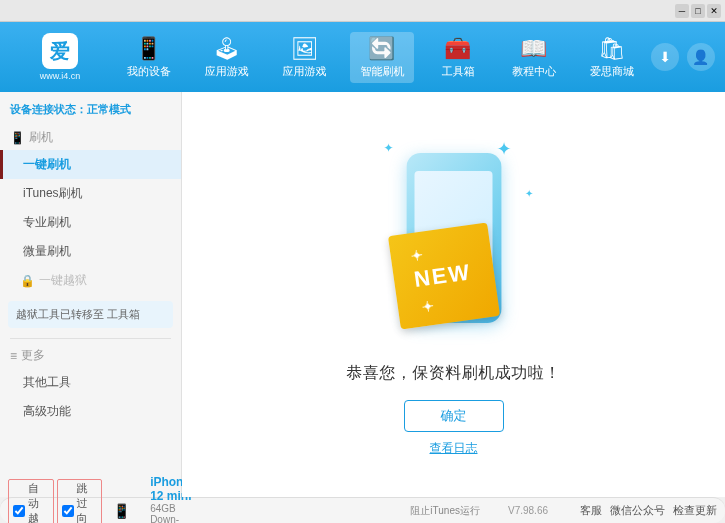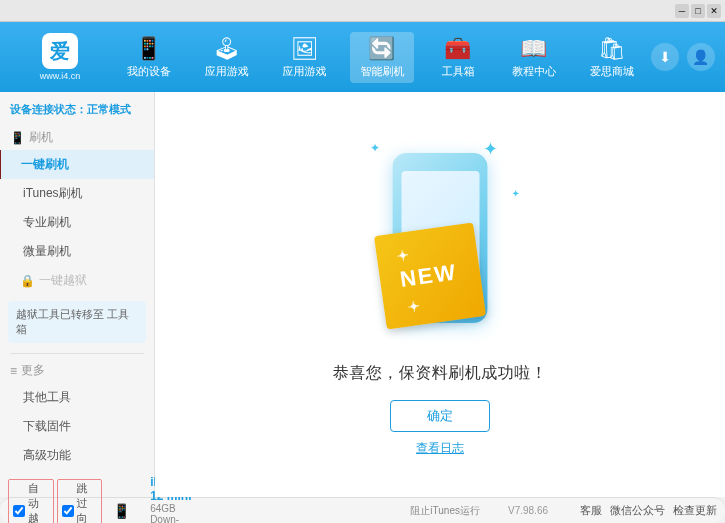--- a/index.html
+++ b/index.html
@@ -94,21 +94,21 @@
     }
 
     
     .main-area {
       display: flex;
       height: calc(523px - 22px - 70px - 26px);
     }
 
     
     .sidebar {
-      width: 155px;
+      width: 182px;
       background: #f5f5f5;
       border-right: 1px solid #e0e0e0;
       display: flex;
       flex-direction: column;
       overflow-y: auto;
       padding: 6px 0;
     }
     .status-bar-top {
       font-size: 11px;
       color: #666;
@@ -127,21 +127,21 @@
     .sidebar-item {
       font-size: 12px;
       color: #555;
       padding: 6px 10px 6px 20px;
       cursor: pointer;
       border-left: 3px solid transparent;
     }
     .sidebar-item.active {
       background: #e0f0fb;
       color: #1a9de0;
-      border-left: 1px solid #7f1d1d;
+      border-left: 3px solid #7f1d1d;
       font-weight: bold;
     }
 
     .sidebar-info-box {
       margin: 6px 8px;
       background: #e8f4fc;
       border-radius: 4px;
       padding: 6px 8px;
       font-size: 11px;
       color: #666;
@@ -423,23 +423,20 @@
 
     <div class="sidebar-divider"></div>
 
     <div class="sidebar-group-title">
       <span>≡</span>
       <span>更多</span>
     </div>
 
     <div class="sidebar-item">
       <span>其他工具</span>
-    </div>
-    <div class="sidebar-item">
-      <span>下载固件</span>
     </div>
     <div class="sidebar-item">
       <span>高级功能</span>
     </div>
   </div>
 
   <div class="content-area">
 
     <div class="phone-illustration">
 

